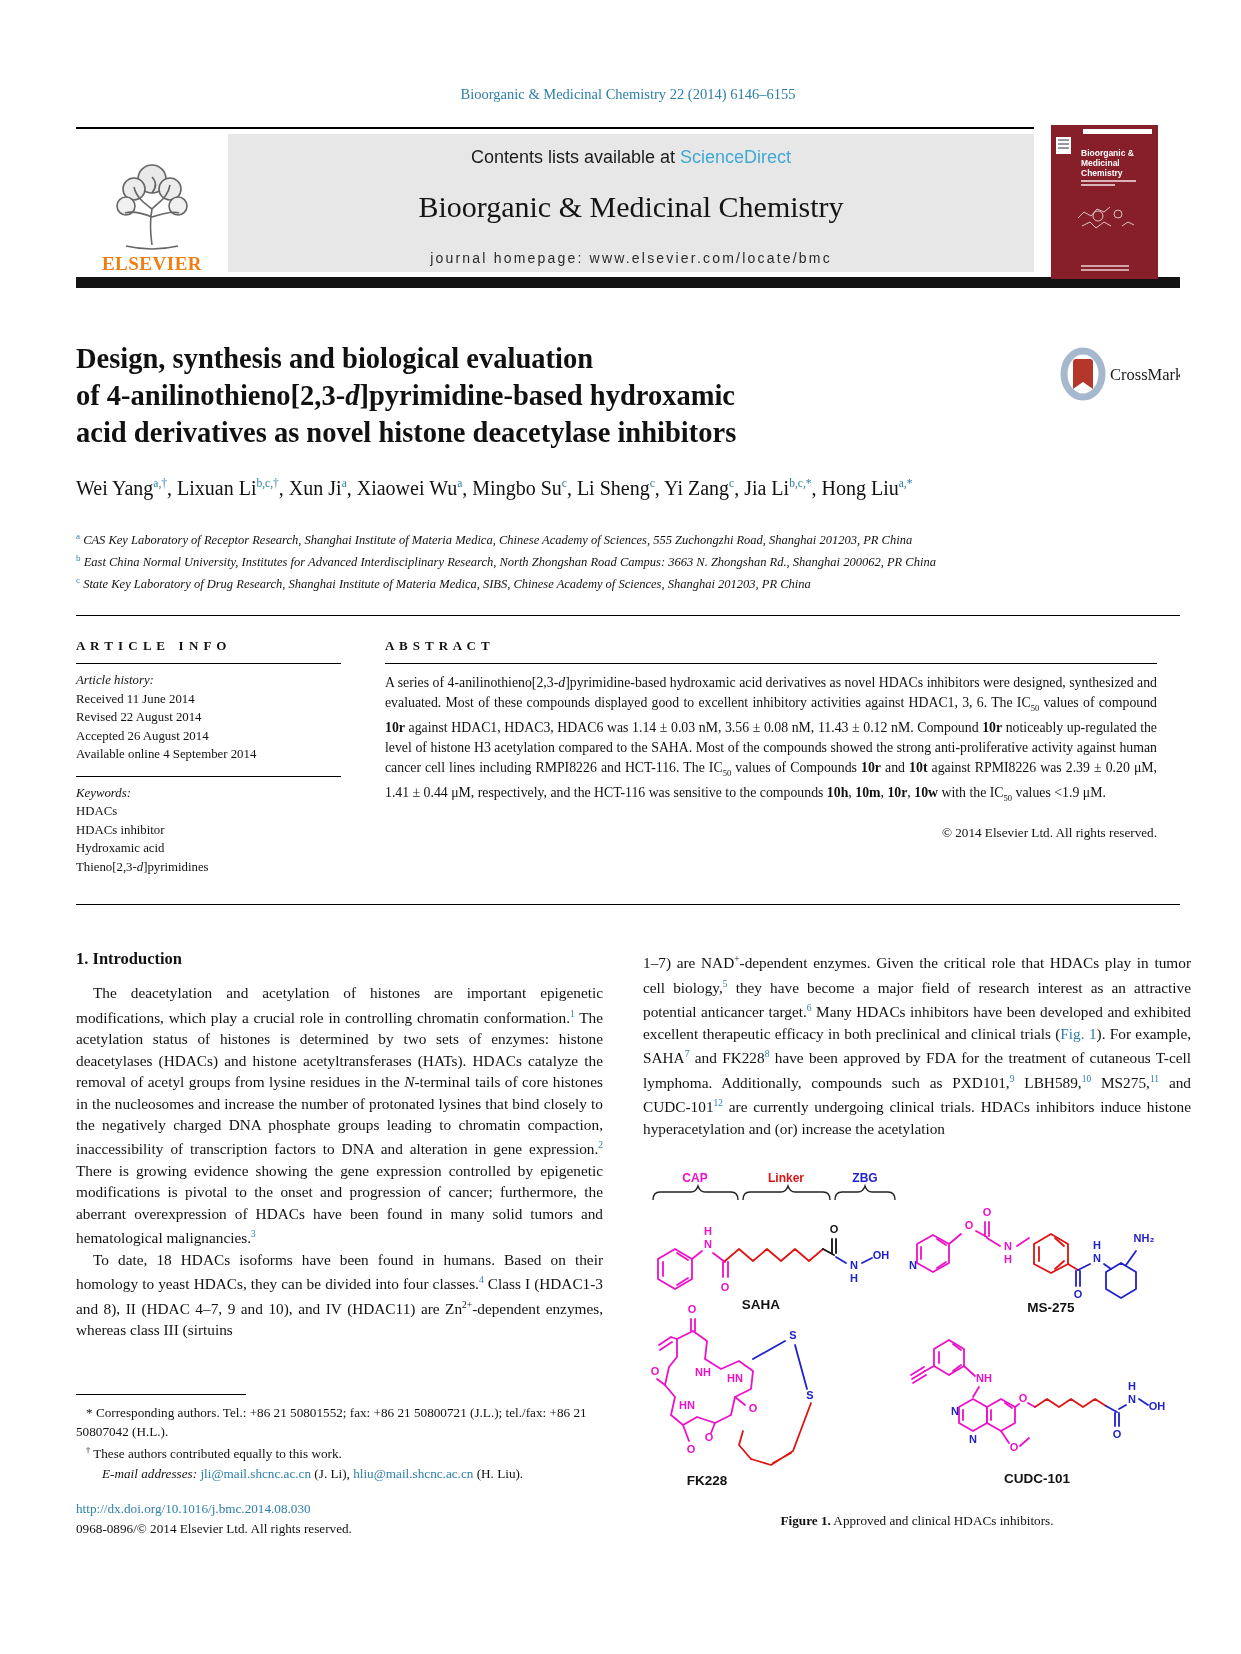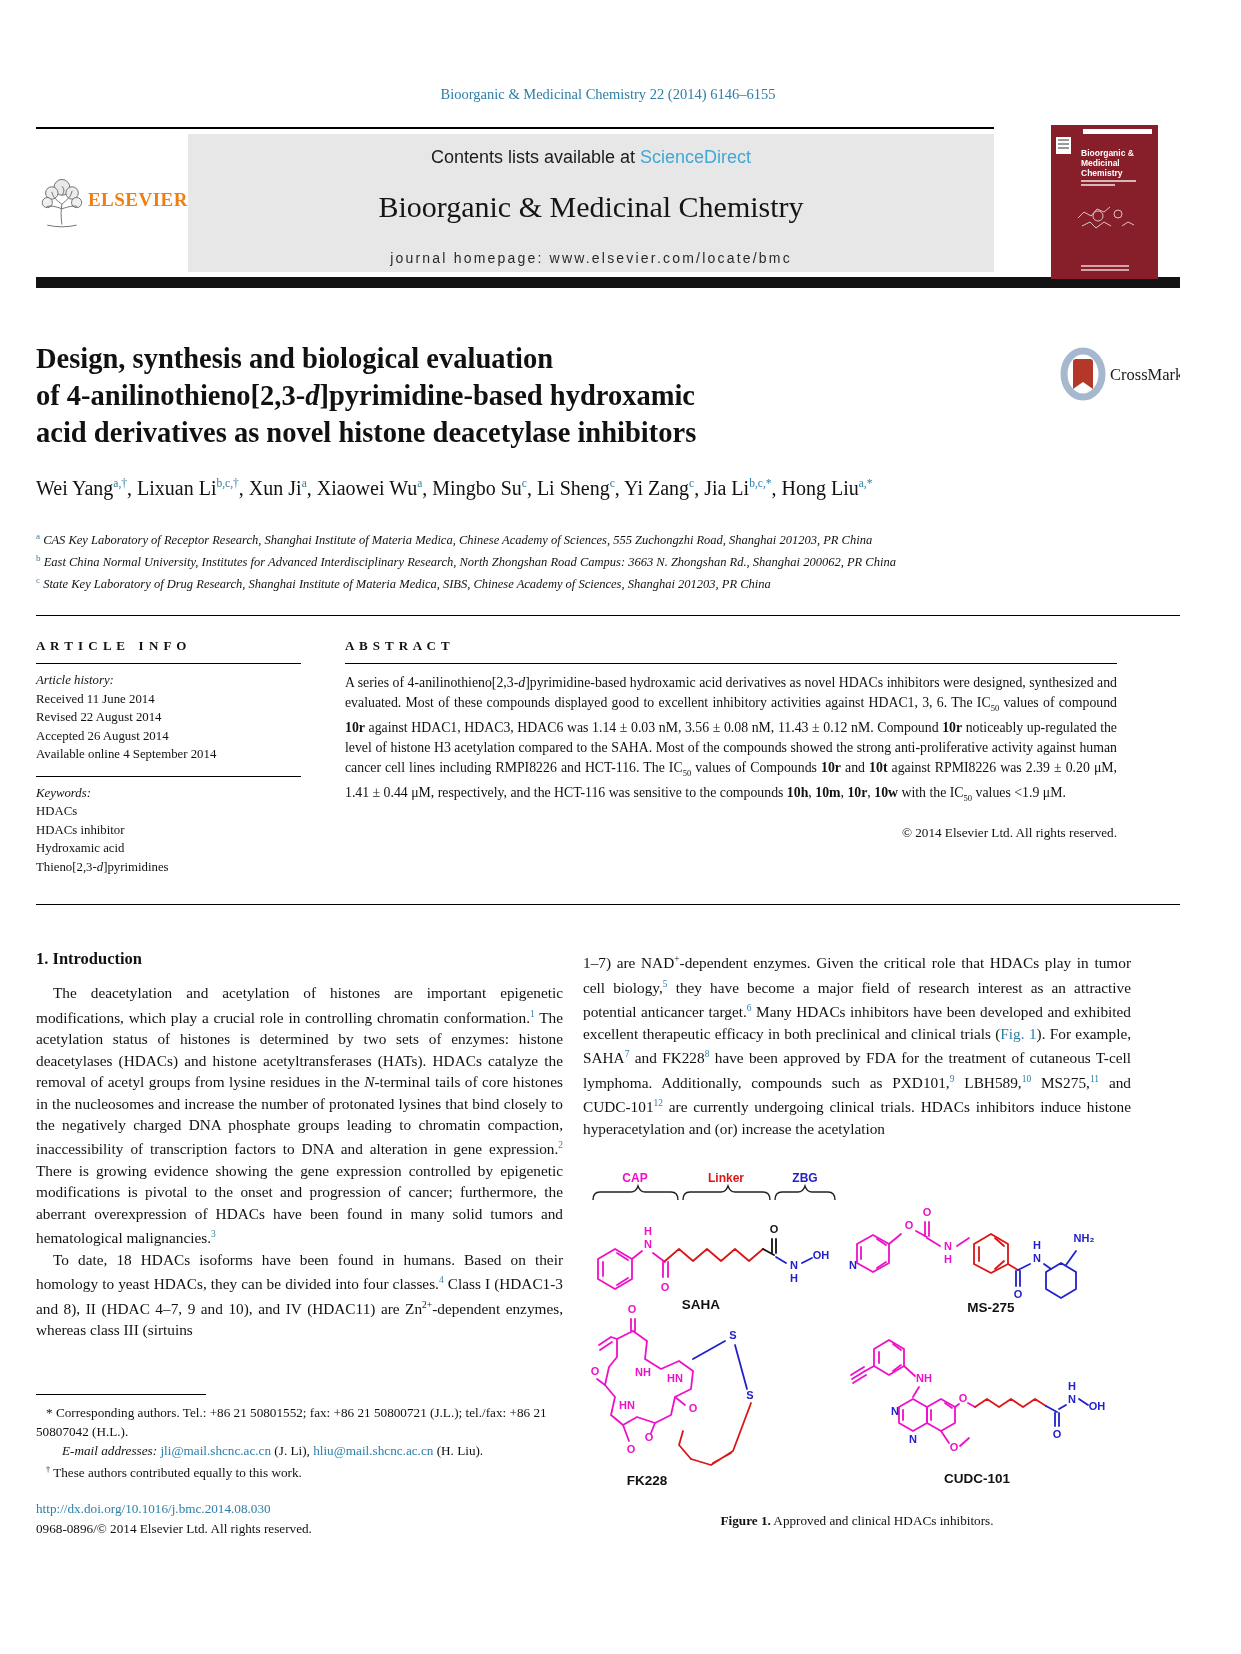--- a/index.html
+++ b/index.html
@@ -2,26 +2,26 @@
 <html style="--link: #2d7fa8; --linkbright: #3fa8d5; --orange: #f07f13; --cover: #871f2b; --cap: #ee10c8; --linker: #dd1414; --zbg: #2121cc;"><head>
 <meta charset="utf-8">
 <style>
   :root{
     --link:#2d7fa8; --linkbright:#3fa8d5; --orange:#f07f13; --cover:#871f2b;
     --cap:#ee10c8; --linker:#dd1414; --zbg:#2121cc; --ink:#111;
   }
   *{box-sizing:border-box;margin:0;padding:0}
   body{background:#fff;width:1241px;font-family:"Liberation Serif",serif;color:var(--ink)}
   .page{width:1241px;height:1654px;overflow:hidden;position:relative;background:#fff}
-  .content{padding:0 61px 0 36px}
+  .content{padding:0 61px 0 76px}
   .cite{padding-top:86px;text-align:center;font-size:14.5px;color:var(--link)}
   .headwrap{position:relative;margin-top:24px}
   .toprule{height:2px;background:#000;width:958px}
   .banner{display:flex;height:148px;width:958px}
-  .logo-col{width:152px;display:flex;align-items:center;justify-content:flex-end;padding-bottom:2px}
+  .logo-col{width:152px;display:flex;flex-direction:column;align-items:center;justify-content:flex-end;padding-bottom:2px}
   .logo-col svg{display:block}
   .elsevier-word{font-family:"Liberation Serif",serif;font-weight:bold;font-size:19px;color:var(--orange);letter-spacing:.5px;margin-top:-4px}
   .graybox{flex:1;background:#e7e7e7;text-align:center;padding-top:13px;margin-top:5px;height:138px}
   .contents-line{font-family:"Liberation Sans",sans-serif;font-size:18px;color:#1c1c1c}
   .contents-line .sd{color:var(--linkbright)}
   .journal-big{font-size:30px;margin-top:22px;color:#151515}
   .homepage{font-family:"Liberation Sans",sans-serif;font-size:14px;letter-spacing:2.2px;margin-top:26px;color:#2a2a2a}
   .cover{position:absolute;right:22px;top:-2px;width:107px;height:154px;background:var(--cover);padding:4px 6px;overflow:hidden}
   .cover-topbar{height:5px;background:#fff;margin-left:26px}
   .cover-logo-box{position:absolute;left:5px;top:12px;width:15px;height:17px;background:#fff}
@@ -46,21 +46,21 @@
   .info-col{width:265px;flex:none}
   .abs-col{width:772px;flex:none}
   .sec-head{font-size:13px;font-weight:600;white-space:pre;letter-spacing:1px;padding:8px 0 9px}
   .subrule{height:1px;background:#000}
   .ital{font-style:italic}
   .info-small{font-size:12.8px;line-height:18.5px}
   .info-group{padding:7px 0 12px}
   .abs-body{font-size:13.8px;line-height:20px;text-align:justify;padding-top:9px}
   .abs-copy{font-size:13.2px;text-align:right;margin-top:17px}
   .blockrule{height:1px;background:#000;margin-top:16px}
-  .bodycols{display:flex;gap:20px;margin-top:44px}
+  .bodycols{display:flex;gap:40px;margin-top:44px}
   .colL{width:527px;flex:none}
   .colR{width:548px;flex:none}
   h2{font-size:16.5px;font-weight:bold;margin-bottom:13px}
   .para{font-size:15.3px;line-height:21.4px;text-align:justify;text-indent:17px}
   .para.noindent{text-indent:0}
   sup{font-size:62%}
   sup.ref{color:var(--link)}
   sub{font-size:62%}
   .lnk{color:var(--link)}
   .fnblock{margin-top:54px}
@@ -231,22 +231,22 @@
     <div class="blockrule"></div>
 
     <div class="bodycols">
       <div class="colL">
         <h2>1. Introduction</h2>
         <p class="para">The deacetylation and acetylation of histones are important epigenetic modifications, which play a crucial role in controlling chromatin conformation.<sup class="ref">1</sup> The acetylation status of histones is determined by two sets of enzymes: histone deacetylases (HDACs) and histone acetyltransferases (HATs). HDACs catalyze the removal of acetyl groups from lysine residues in the <i>N</i>-terminal tails of core histones in the nucleosomes and increase the number of protonated lysines that bind closely to the negatively charged DNA phosphate groups leading to chromatin compaction, inaccessibility of transcription factors to DNA and alteration in gene expression.<sup class="ref">2</sup> There is growing evidence showing the gene expression controlled by epigenetic modifications is pivotal to the onset and progression of cancer; furthermore, the aberrant overexpression of HDACs have been found in many solid tumors and hematological malignancies.<sup class="ref">3</sup></p>
         <p class="para">To date, 18 HDACs isoforms have been found in humans. Based on their homology to yeast HDACs, they can be divided into four classes.<sup class="ref">4</sup> Class I (HDAC1-3 and 8), II (HDAC 4–7, 9 and 10), and IV (HDAC11) are Zn<sup>2+</sup>-dependent enzymes, whereas class III (sirtuins</p>
         <div class="fnblock">
           <div class="fnrule"></div>
           <div class="fn f1">* Corresponding authors. Tel.: +86 21 50801552; fax: +86 21 50800721 (J.L.); tel./fax: +86 21 50807042 (H.L.).</div>
+          <div class="fn f3"><sup>†</sup> These authors contributed equally to this work.</div>
           <div class="fn f2"><i>E-mail addresses: </i><span class="lnk">jli@mail.shcnc.ac.cn</span> (J. Li), <span class="lnk">hliu@mail.shcnc.ac.cn</span> (H. Liu).</div>
-          <div class="fn f3"><sup>†</sup> These authors contributed equally to this work.</div>
         </div>
         <div class="doiblock">
           <div class="doi">http://dx.doi.org/10.1016/j.bmc.2014.08.030</div>
           <div class="issn">0968-0896/© 2014 Elsevier Ltd. All rights reserved.</div>
         </div>
       </div>
       <div class="colR">
         <p class="para noindent">1–7) are NAD<sup>+</sup>-dependent enzymes. Given the critical role that HDACs play in tumor cell biology,<sup class="ref">5</sup> they have become a major field of research interest as an attractive potential anticancer target.<sup class="ref">6</sup> Many HDACs inhibitors have been developed and exhibited excellent therapeutic efficacy in both preclinical and clinical trials (<span class="lnk">Fig. 1</span>). For example, SAHA<sup class="ref">7</sup> and FK228<sup class="ref">8</sup> have been approved by FDA for the treatment of cutaneous T-cell lymphoma. Additionally, compounds such as PXD101,<sup class="ref">9</sup> LBH589,<sup class="ref">10</sup> MS275,<sup class="ref">11</sup> and CUDC-101<sup class="ref">12</sup> are currently undergoing clinical trials. HDACs inhibitors induce histone hyperacetylation and (or) increase the acetylation</p>
         <div class="figwrap">
           <svg id="figsvg" width="540" height="330" viewBox="0 0 540 330">

